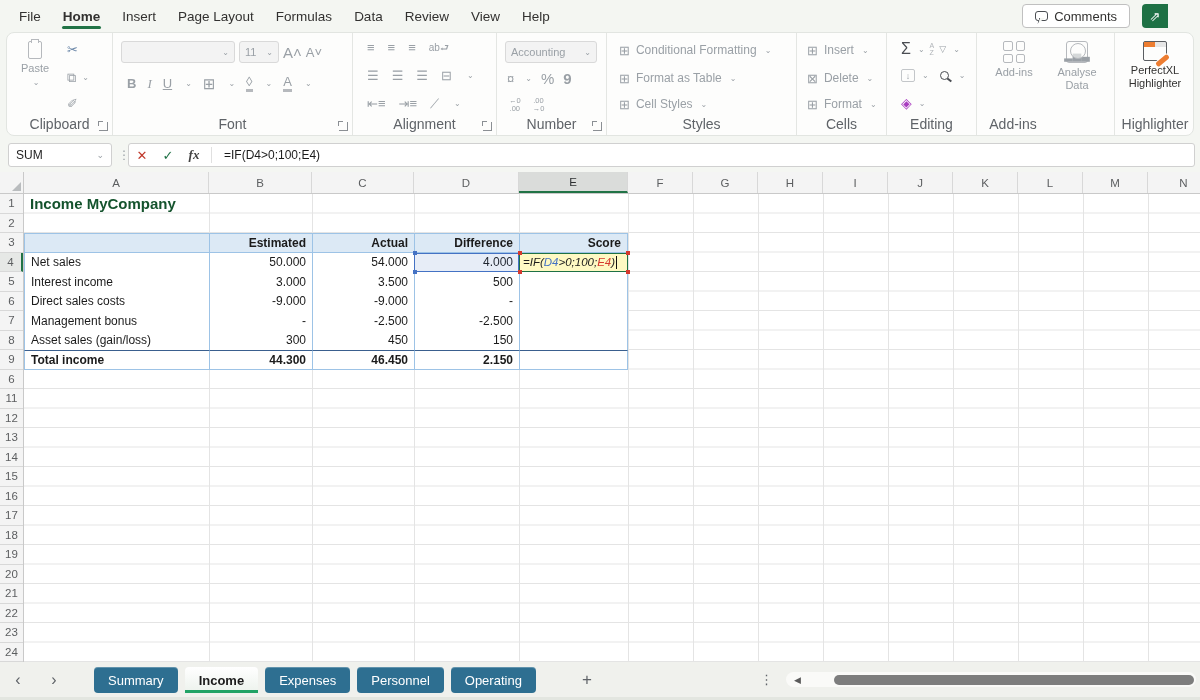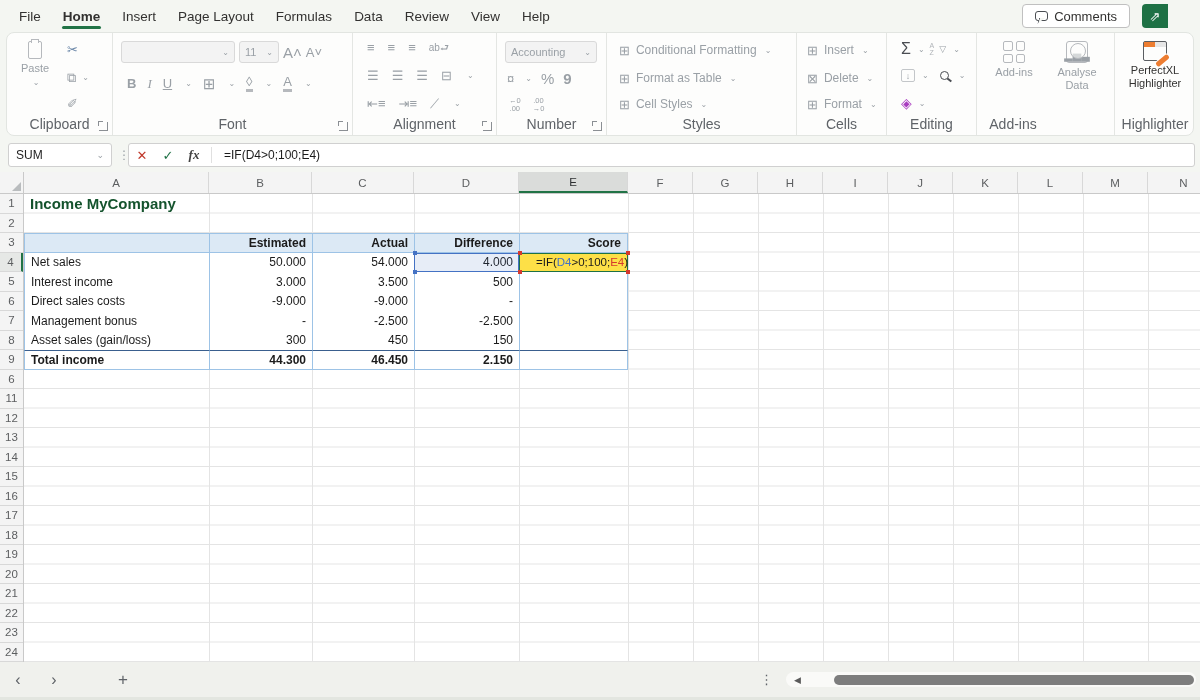--- a/index.html
+++ b/index.html
@@ -72,21 +72,21 @@
      background-size:100% 19.5px; background-repeat:repeat-y; }
   .vline { position:absolute; top:0; bottom:0; width:1px; background:#e4e4e4; }
   #sheet-title { position:absolute; left:6px; top:1px; font-size:15px; font-weight:bold; color:#14532d; white-space:nowrap; background:#fff; padding-right:8px; }
   .tcell { position:absolute; height:19.5px; font-size:12px; color:#1b1b1b; display:flex; align-items:center; background:#fff; border-left:1px solid #9dc3e6; }
   .tcell.hdr { background:#dce9f5; font-weight:bold; border-top:1px solid #9dc3e6; border-bottom:1px solid #9dc3e6; }
   .tcell.total { font-weight:bold; border-top:1px solid #3a5f8e; border-bottom:1px solid #9dc3e6; }
   .tcell.num { justify-content:flex-end; padding-right:6px; }
   .tcell.lbl { padding-left:6px; }
   .tcell.rightmost { border-right:1px solid #9dc3e6; }
   #d4-box { position:absolute; border:1.5px solid #4472c4; background:rgba(68,114,196,0.13); }
-  #e4-box { position:absolute; border:1.5px solid #1e7145; background:#fde047; display:flex; align-items:center; padding-left:16px; font-size:11.5px; white-space:nowrap; }
+  #e4-box { position:absolute; border:1.5px solid #1e7145; background:#fef9c3; display:flex; align-items:center; padding-left:3px; font-size:11.5px; white-space:nowrap;font-style:italic; }
   .handle { position:absolute; width:4px; height:4px; }
   .handle.blue { background:#4472c4; }
   .handle.red { background:#d5392e; }
   .cursorbar { display:inline-block; width:1px; height:13px; background:#111; margin-left:1px; vertical-align:middle; }
   .fp-default { color:#1b1b1b; } .fp-ref-blue { color:#4472c4; } .fp-ref-red { color:#d5392e; }
 
   
   #sheetbar { position:absolute; top:662px; left:0; width:1200px; height:35px; background:#f0f1ed; display:flex; align-items:center; }
   .navchev { color:#5f6368; font-size:16px; width:36px; text-align:center; }
   #tabs { display:flex; align-items:flex-end; gap:7px; margin-left:22px; height:27px; }
@@ -430,20 +430,27 @@
       <div class="handle red" style="left: -2.5px; top: -2.5px;"></div>
       <div class="handle red" style="right: -2.5px; top: -2.5px;"></div>
       <div class="handle red" style="left: -2.5px; bottom: -2.5px;"></div>
       <div class="handle red" style="right: -2.5px; bottom: -2.5px;"></div>
     </div>
   </div>
 
 <div id="sheetbar">
   <span class="navchev">‹</span>
   <span class="navchev">›</span>
+  <div id="tabs">
+      <div class="stab">Summary</div>
+      <div class="stab active">Income</div>
+      <div class="stab">Expenses</div>
+      <div class="stab">Personnel</div>
+      <div class="stab">Operating</div>
+    </div>
   <span id="addsheet">+</span>
   <span id="tabdots">⋮</span>
   <div id="hscroll">
     <span class="arr">◀</span>
     <div id="hthumb"></div>
   </div>
 </div>
 <div id="bottomstrip"></div>
 
 </body></html>

